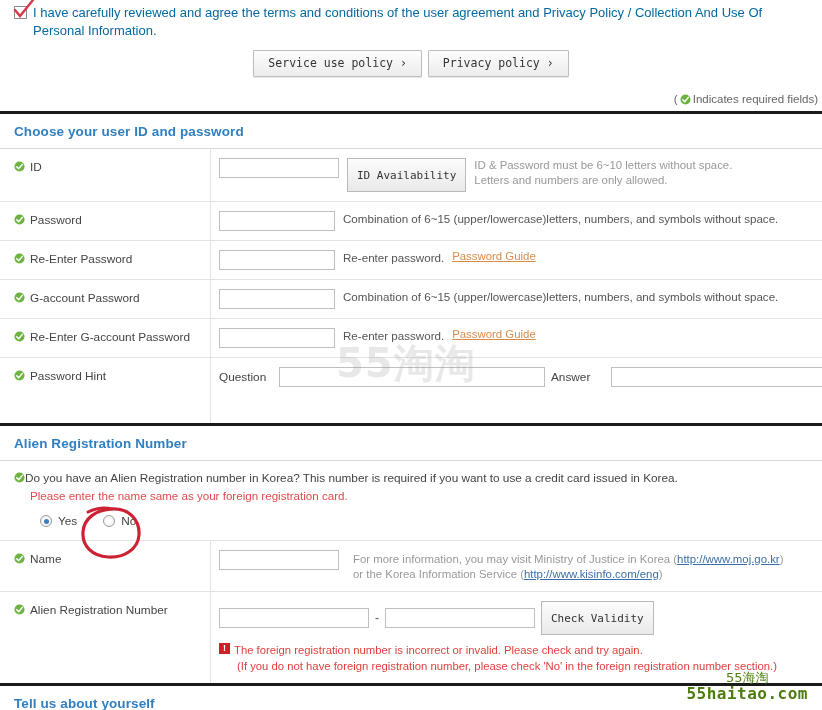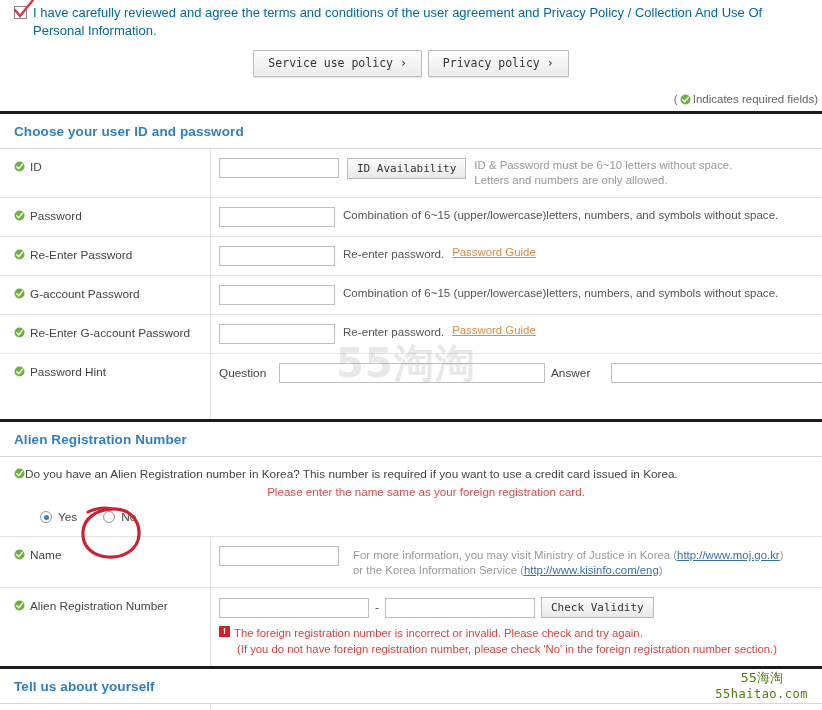--- a/index.html
+++ b/index.html
@@ -82,38 +82,38 @@
     background:#fff;font-size:11.5px;color:#333;padding:1px 3px;
     font-family:"Liberation Sans",sans-serif;outline:none;
   }
   .w120{width:120px;}
   .w116{width:116px;}
   .w150{width:150px;}
   .w266{width:266px;}
 
   .btn-grey{
     font-family:"DejaVu Sans Mono","Liberation Mono",monospace;
-    font-size:11px;color:#333;height:21px;line-height:19px;
+    font-size:11px;color:#333;height:34px;line-height:19px;
     padding:0 9px;background:linear-gradient(#fcfcfc,#e9e9e9);
     border:1px solid #b9b9b9;cursor:pointer;white-space:nowrap;
   }
 
   .hint{font-size:11.4px;color:#999;line-height:15px;}
   .hint-dark{font-size:11.6px;color:#555;line-height:15px;}
   .pw-guide{color:#d98b4a;font-size:11.4px;}
 
   
   .qa-wrap{display:flex;flex-direction:row;gap:6px;}
   .qa-line{display:flex;align-items:center;gap:8px;}
   .qa-lab{font-size:11.8px;color:#444;width:52px;}
 
   
   .alien-body{padding:10px 0 8px 14px;position:relative;}
   .alien-q{font-size:11.8px;color:#444;display:flex;gap:0;align-items:flex-start;}
-  .alien-warn{color:#e14b4b;font-size:11.6px;margin:4px 0 0 16px;text-align:center;}
+  .alien-warn{color:#e14b4b;font-size:11.6px;margin:4px 0 0 16px;}
   .radios{display:flex;align-items:center;gap:26px;margin:12px 0 4px 26px;}
   .radio-item{display:flex;align-items:center;gap:6px;font-size:11.8px;color:#444;}
   .rad{width:12px;height:12px;border-radius:50%;border:1px solid #9a9a9a;
        background:radial-gradient(#fff,#f2f2f2);box-sizing:border-box;
        display:inline-block;position:relative;}
   .rad.on::after{content:"";position:absolute;left:2.5px;top:2.5px;width:5px;height:5px;
        border-radius:50%;background:#3d7fbd;}
 
   .circle-annot{
     position:absolute;left:78px;top:505px;width:66px;height:56px;
@@ -135,21 +135,21 @@
     position:absolute;left:336px;top:336px;
     font-size:40px;font-weight:bold;color:rgba(150,150,150,.22);
     letter-spacing:1px;pointer-events:none;user-select:none;
     font-family:"DejaVu Sans",sans-serif;
   }
   .wm-br{
     position:absolute;right:14px;top:670px;text-align:center;
     color:#4d7c0f;pointer-events:none;user-select:none;line-height:16px;
   }
   .wm-br .l1{font-size:13px;font-family:"DejaVu Sans",sans-serif;}
-  .wm-br .l2{font-size:12px;font-family:"DejaVu Sans Mono",monospace;letter-spacing:.5px;}
+  .wm-br .l2{font-size:16px;font-family:"DejaVu Sans Mono",monospace;letter-spacing:.5px;font-weight:bold;}
 
   .clip-bottom{overflow:hidden;}
 </style>
 </head>
 <body>
 
 <div class="page">
 
   <div class="agree">
     <span class="chk">

